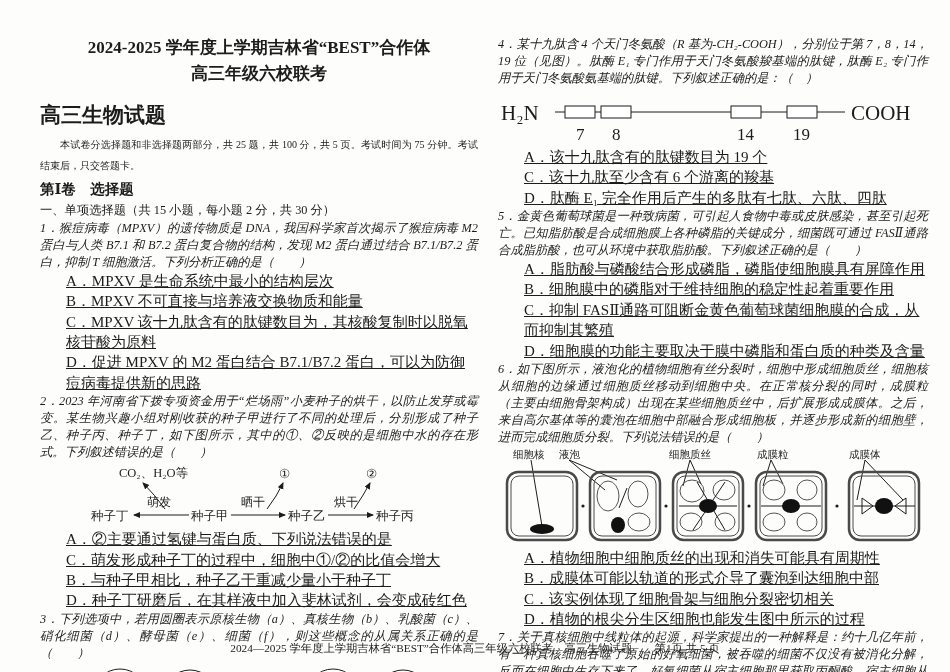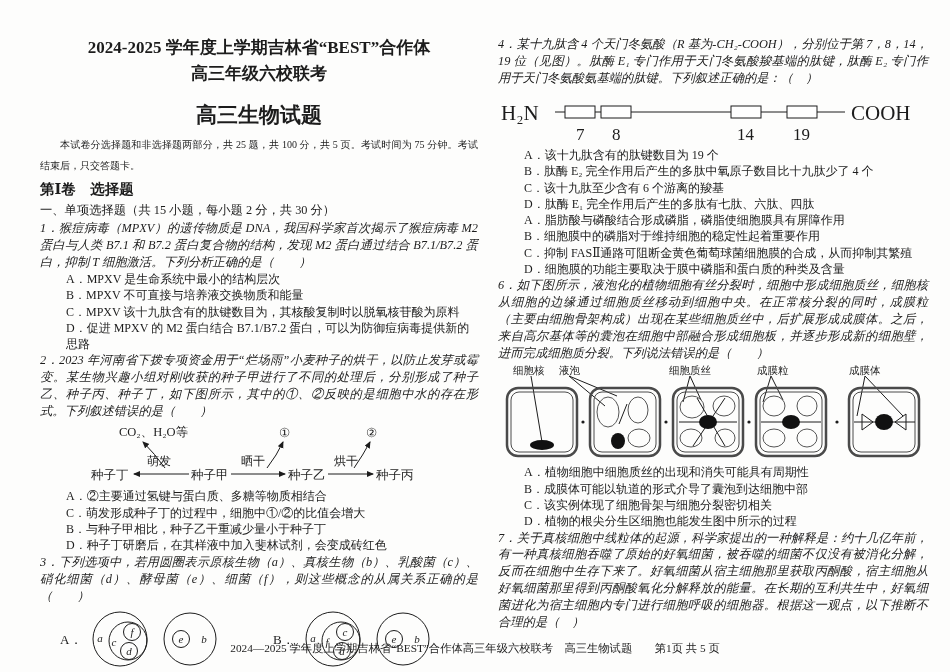--- a/index.html
+++ b/index.html
@@ -4,26 +4,26 @@
 <style>
   html,body{margin:0;padding:0;}
   body{
     width:950px;height:672px;position:relative;background:#fdfdfc;
     font-family:"Liberation Serif","DejaVu Serif",serif;color:#1c1c1c;overflow:hidden;
   }
   .col{position:absolute;top:36px;}
   .col-left{left:40px;width:438px;}
   .col-right{left:498px;width:430px;}
   .t1,.t2{font-size:17px;font-weight:bold;text-align:center;margin:0 0 3px;}
-  .t3{font-size:21px;font-weight:bold;text-align:center;margin:16px 0 6px;}
+  .t3{font-size:21px;font-weight:bold;margin:16px 0 6px;}
   .intro{font-size:10px;line-height:2.05;text-indent:2em;text-align:justify;margin:5px 0 2px;}
   .sec{font-size:14.5px;font-weight:bold;margin:4px 0 3px;}
   .sub{font-size:12.3px;margin:0 0 1px;}
   .stem{font-size:12.3px;line-height:1.38;text-align:justify;margin:0;font-style:italic;}
-  .opt{font-size:12px;line-height:1.36;padding-left:26px;}
+  .opt{font-size:15px;line-height:1.36;padding-left:26px;text-decoration:underline;}
   .diagram{display:block;margin:2px auto;}
   .venn-grid{display:flex;flex-wrap:wrap;margin-top:2px;}
   .venn-grid svg{margin:1px 0 0 18px;}
   .footer{position:absolute;left:0;right:0;bottom:16px;text-align:center;font-size:11.3px;color:#222;}
   svg text{fill:#1c1c1c;}
   svg .ln{stroke:#1c1c1c;stroke-width:1;fill:none;}
   svg .cellwall{stroke:#4a4a4a;fill:none;}
   svg .vac{stroke:#555;fill:none;stroke-width:1;}
   svg .venn-letter{font-size:11px;font-style:italic;}
 </style>
@@ -63,21 +63,21 @@
       <text x="102" y="57" font-size="12.5">种子甲</text>
       <text x="199" y="57" font-size="12.5">种子乙</text>
       <text x="287" y="57" font-size="12.5">种子丙</text>
       <line class="ln" x1="100" y1="52" x2="45" y2="52" marker-end="url(#ah)"></line>
       <line class="ln" x1="142" y1="52" x2="196" y2="52" marker-end="url(#ah)"></line>
       <line class="ln" x1="239" y1="52" x2="284" y2="52" marker-end="url(#ah)"></line>
       <text x="58" y="43" font-size="12">萌发</text>
       <text x="152" y="43" font-size="12">晒干</text>
       <text x="245" y="43" font-size="12">烘干</text>
     </svg>
-    <div class="opt">A．②主要通过氢键与蛋白质、多糖等物质相结合</div>
+    <div class="opt">A．②主要通过氢键与蛋白质、下列说法错误的是</div>
     <div class="opt">C．萌发形成种子丁的过程中，细胞中①/②的比值会增大</div>
     <div class="opt">B．与种子甲相比，种子乙干重减少量小于种子丁</div>
     <div class="opt">D．种子丁研磨后，在其样液中加入斐林试剂，会变成砖红色</div>
 
     <p class="stem">3．下列选项中，若用圆圈表示原核生物（a）、真核生物（b）、乳酸菌（c）、硝化细菌（d）、酵母菌（e）、细菌（f），则这些概念的从属关系正确的是（　　）</p>
     <div class="venn-grid">
       <svg width="195" height="62" viewBox="0 0 195 62">
         <text x="2" y="36" font-size="13">A．</text>
         <circle class="ln" cx="62" cy="31" r="27"></circle>
         <circle class="ln" cx="70" cy="33" r="19"></circle>
@@ -150,24 +150,24 @@
       <rect x="100" y="17" width="30" height="12" fill="#fff" stroke="#1c1c1c"></rect>
       <rect x="230" y="17" width="30" height="12" fill="#fff" stroke="#1c1c1c"></rect>
       <rect x="286" y="17" width="30" height="12" fill="#fff" stroke="#1c1c1c"></rect>
       <text x="75" y="51" font-size="17">7</text>
       <text x="111" y="51" font-size="17">8</text>
       <text x="236" y="51" font-size="17">14</text>
       <text x="292" y="51" font-size="17">19</text>
       <text x="350" y="31" font-size="21">COOH</text>
     </svg>
     <div class="opt">A．该十九肽含有的肽键数目为 19 个</div>
-    <div class="opt">B．肽酶 E₂ 完全作用后产生的多肽中氧原子数目比十九肽少了 4 个</div>
     <div class="opt">C．该十九肽至少含有 6 个游离的羧基</div>
     <div class="opt">D．肽酶 E₁ 完全作用后产生的多肽有七肽、六肽、四肽</div>
 
+    <p class="stem">5．金黄色葡萄球菌是一种致病菌，可引起人食物中毒或皮肤感染，甚至引起死亡。已知脂肪酸是合成细胞膜上各种磷脂的关键成分，细菌既可通过 FASⅡ通路合成脂肪酸，也可从环境中获取脂肪酸。下列叙述正确的是（　　）</p>
     <div class="opt">A．脂肪酸与磷酸结合形成磷脂，磷脂使细胞膜具有屏障作用</div>
     <div class="opt">B．细胞膜中的磷脂对于维持细胞的稳定性起着重要作用</div>
     <div class="opt">C．抑制 FASⅡ通路可阻断金黄色葡萄球菌细胞膜的合成，从而抑制其繁殖</div>
     <div class="opt">D．细胞膜的功能主要取决于膜中磷脂和蛋白质的种类及含量</div>
 
     <p class="stem">6．如下图所示，液泡化的植物细胞有丝分裂时，细胞中形成细胞质丝，细胞核从细胞的边缘通过细胞质丝移动到细胞中央。在正常核分裂的同时，成膜粒（主要由细胞骨架构成）出现在某些细胞质丝中，后扩展形成成膜体。之后，来自高尔基体等的囊泡在细胞中部融合形成细胞板，并逐步形成新的细胞壁，进而完成细胞质分裂。下列说法错误的是（　　）</p>
     <svg class="diagram" width="424" height="98" viewBox="0 0 424 98">
 
       <text x="12" y="10" font-size="10.5">细胞核</text>
       <text x="58" y="10" font-size="10.5">液泡</text>

